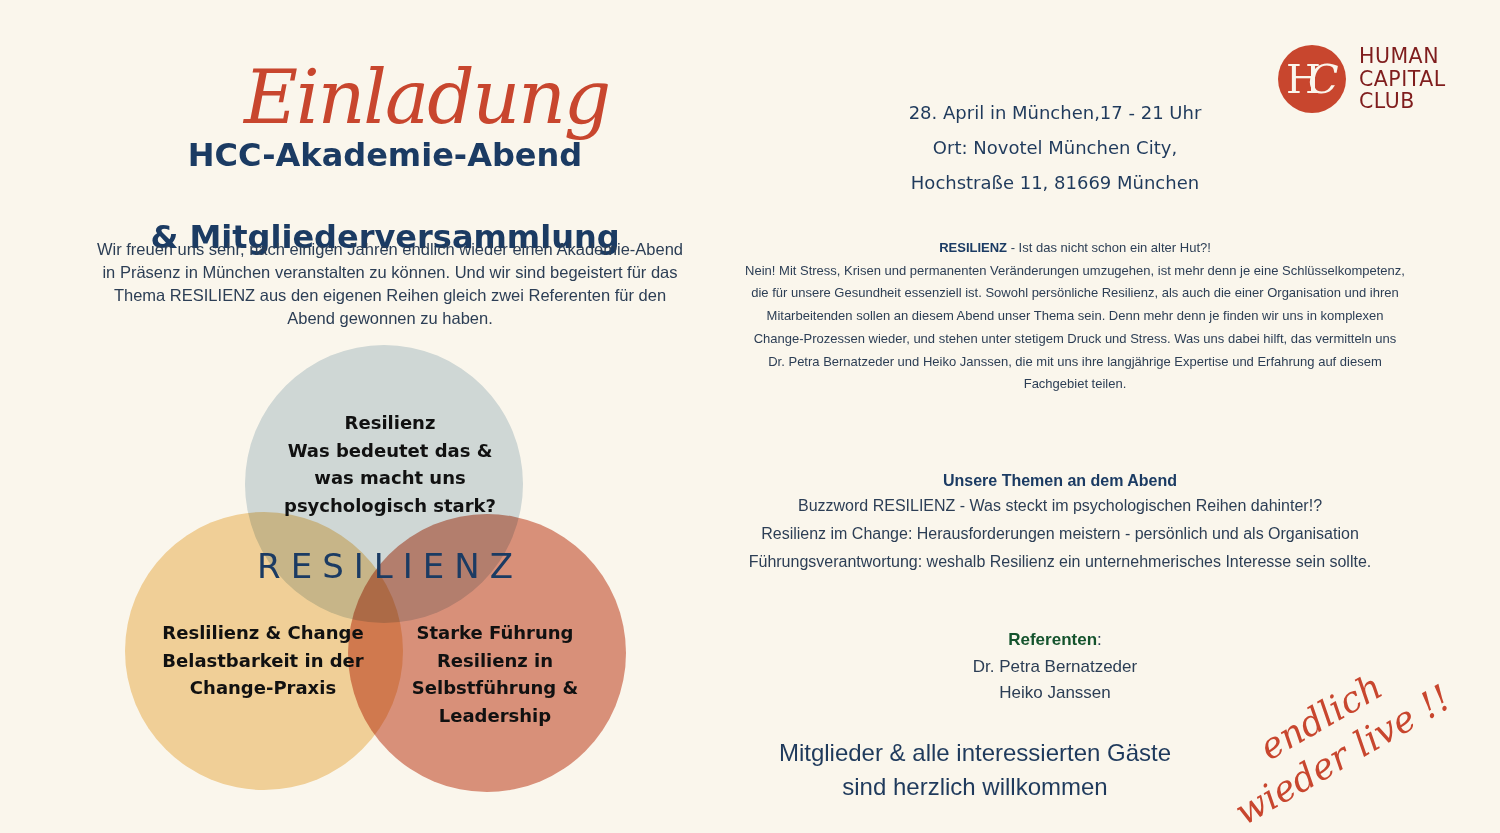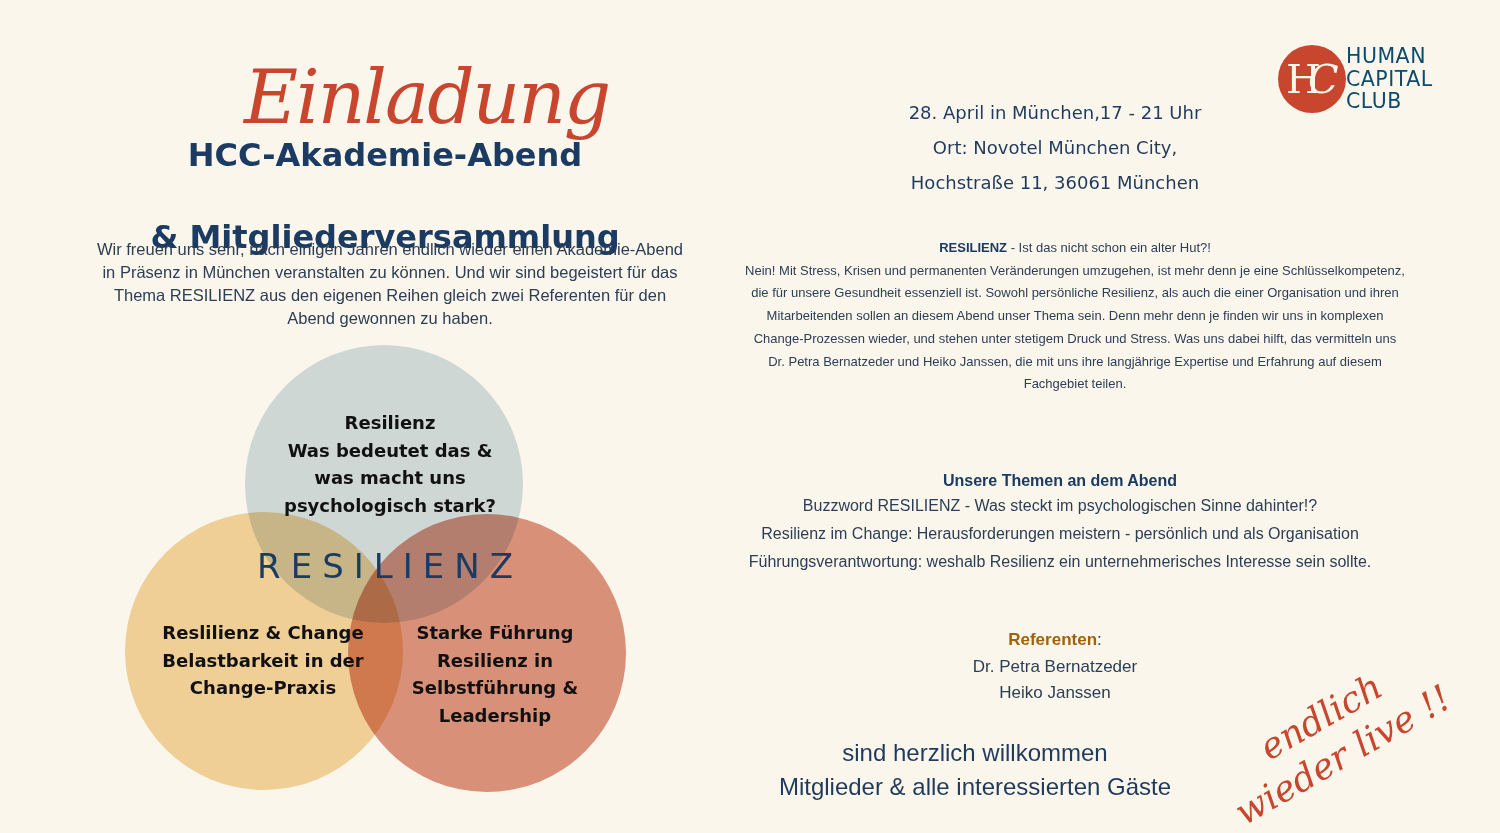--- a/index.html
+++ b/index.html
@@ -60,40 +60,40 @@
   #logo { left: 1278px; top: 45px; width: 180px; height: 70px; }
   #logo-mark {
     position: absolute; left: 0; top: 0; width: 68px; height: 68px;
     border-radius: 50%; background: #c8462e;
   }
   #logo-mark span {
     position: absolute; color: #faf6ec; font-family: "DejaVu Serif", serif;
     font-size: 40px; line-height: 68px; top: 0;
   }
   #logo-text {
-    position: absolute; left: 68px; top: 0;
-    font-size: 20.5px; line-height: 22.5px; color: #0c4a6e;
+    position: absolute; left: 81px; top: 0;
+    font-size: 20.5px; line-height: 22.5px; color: #7f1d1d;
     font-family: "DejaVu Sans", sans-serif; letter-spacing: 0.5px;
   }
   #description {
     left: 745px; top: 237px; width: 660px; text-align: center;
     font-size: 13px; line-height: 22.7px; color: #2c3e55;
   }
   #description b { color: #1b3b63; }
   #topics {
     left: 680px; top: 469px; width: 760px; text-align: center;
     font-size: 16px; color: #2c3e55;
   }
   #topics .topic-heading { font-weight: bold; color: #1b3b63; line-height: 23px; }
   #topics .topic { line-height: 28px; }
   #speakers {
     left: 900px; top: 627px; width: 310px; text-align: center;
     font-size: 17px; line-height: 26.5px; color: #2c3e55;
   }
-  #speakers b { color: #a16207; }
+  #speakers b { color: #14532d; }
   #welcome {
     left: 740px; top: 736px; width: 470px; text-align: center;
     font-size: 24px; line-height: 34px; color: #1f3a5c;
   }
   #live-script {
     left: 1200px; top: 690px; width: 280px; height: 120px;
     transform: rotate(-30deg);
     font-size: 36px; line-height: 44px; text-align: center;
   }
 </style>
@@ -126,21 +126,21 @@
     <div>Starke Führung</div>
     <div>Resilienz in</div>
     <div>Selbstführung &amp;</div>
     <div>Leadership</div>
   </div>
 </div>
 
 <div id="date-block" class="abs">
   <div>28. April in München,17 - 21 Uhr</div>
   <div>Ort: Novotel München City,</div>
-  <div>Hochstraße 11, 36061 München</div>
+  <div>Hochstraße 11, 81669 München</div>
 </div>
 
 <div id="logo" class="abs">
   <div id="logo-mark">
     <span style="left:8px;">H</span>
     <span style="left:30px; font-style:italic;">C</span>
   </div>
   <div id="logo-text">
     <div>HUMAN</div>
     <div>CAPITAL</div>
@@ -148,32 +148,32 @@
   </div>
 </div>
 
 <div id="description" class="abs">
   <b>RESILIENZ</b><span> - Ist das nicht schon ein alter Hut?!</span><br>
   <span>Nein! Mit Stress, Krisen und permanenten Veränderungen umzugehen, ist mehr denn je eine Schlüsselkompetenz, die für unsere Gesundheit essenziell ist. Sowohl persönliche Resilienz, als auch die einer Organisation und ihren Mitarbeitenden sollen an diesem Abend unser Thema sein. Denn mehr denn je finden wir uns in komplexen Change-Prozessen wieder, und stehen unter stetigem Druck und Stress. Was uns dabei hilft, das vermitteln uns Dr. Petra Bernatzeder und Heiko Janssen, die mit uns ihre langjährige Expertise und Erfahrung auf diesem Fachgebiet teilen.</span>
 </div>
 
 <div id="topics" class="abs">
   <div class="topic-heading">Unsere Themen an dem Abend</div>
-  <div class="topic">Buzzword RESILIENZ - Was steckt im psychologischen Sinne dahinter!?</div>
+  <div class="topic">Buzzword RESILIENZ - Was steckt im psychologischen Reihen dahinter!?</div>
   <div class="topic">Resilienz im Change: Herausforderungen meistern - persönlich und als Organisation</div>
   <div class="topic">Führungsverantwortung: weshalb Resilienz ein unternehmerisches Interesse sein sollte.</div>
 </div>
 
 <div id="speakers" class="abs">
   <div><b>Referenten</b><span>:</span></div>
   <div>Dr. Petra Bernatzeder</div>
   <div>Heiko Janssen</div>
 </div>
 
 <div id="welcome" class="abs">
+  <div>Mitglieder &amp; alle interessierten Gäste</div>
   <div>sind herzlich willkommen</div>
-  <div>Mitglieder &amp; alle interessierten Gäste</div>
 </div>
 
 <div id="live-script" class="abs script">
   <div>endlich</div>
   <div>wieder live !!</div>
 </div>
 
 </body></html>

